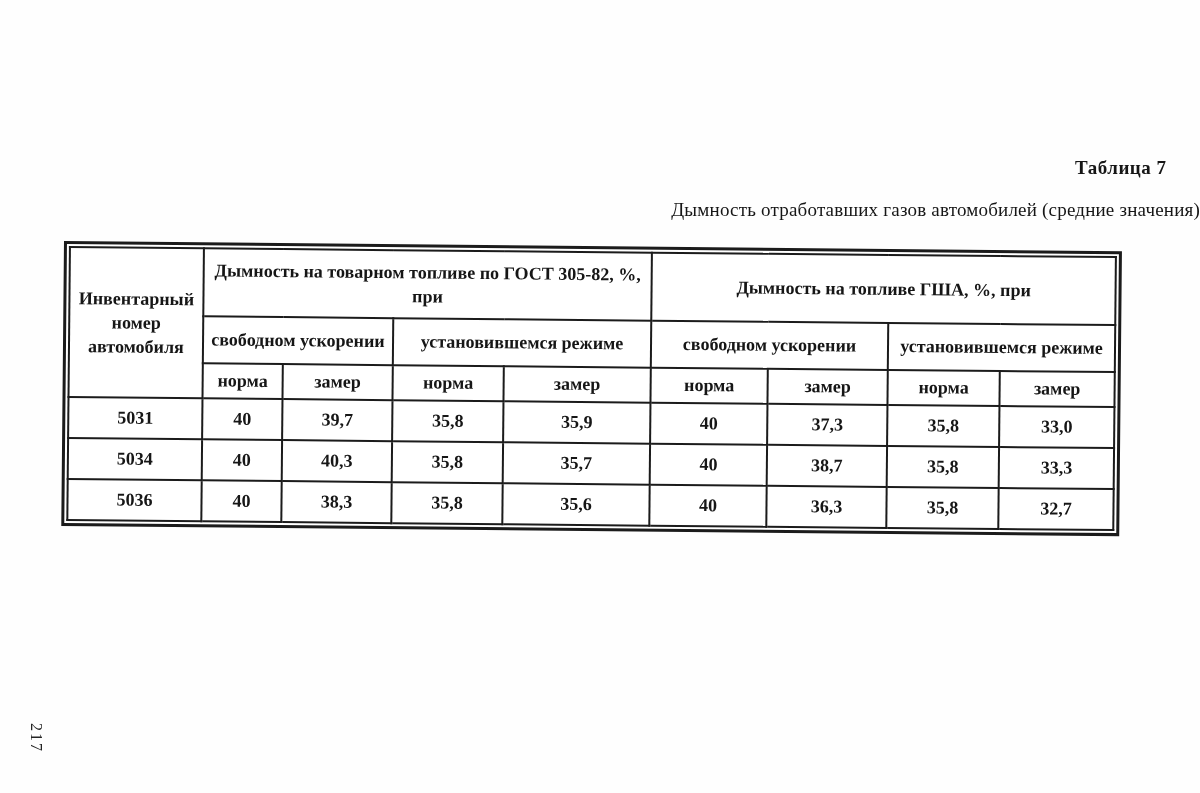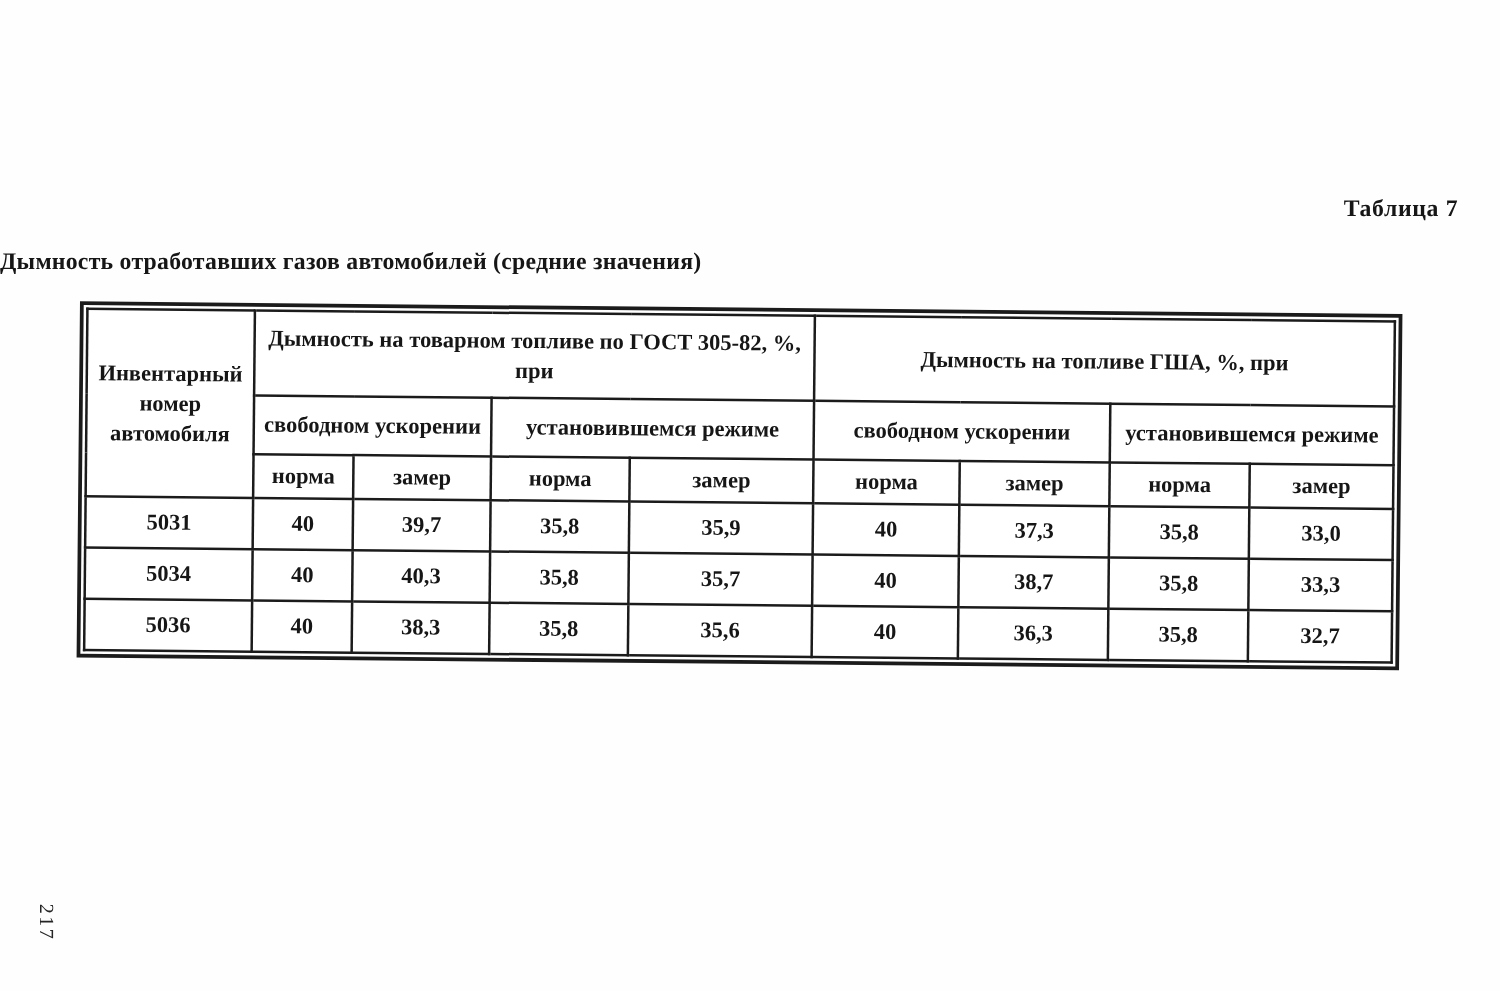--- a/index.html
+++ b/index.html
@@ -23,23 +23,23 @@
     letter-spacing: 0.5px;
     white-space: nowrap;
     margin-left: 31px;
   }
 
   .doc-title {
     position: absolute;
     top: 199px;
     left: 0;
     width: 1200px;
-    text-align: left;
+    text-align: right;
     font-size: 19px;
-    font-weight: 700;
+    font-weight: 400;
     letter-spacing: 0.2px;
   }
 
   .table-wrap {
     position: absolute;
     left: 64px;
     top: 241px;
     border: 3px solid #1b1b1b;
     padding: 2px;
     background: #fff;

